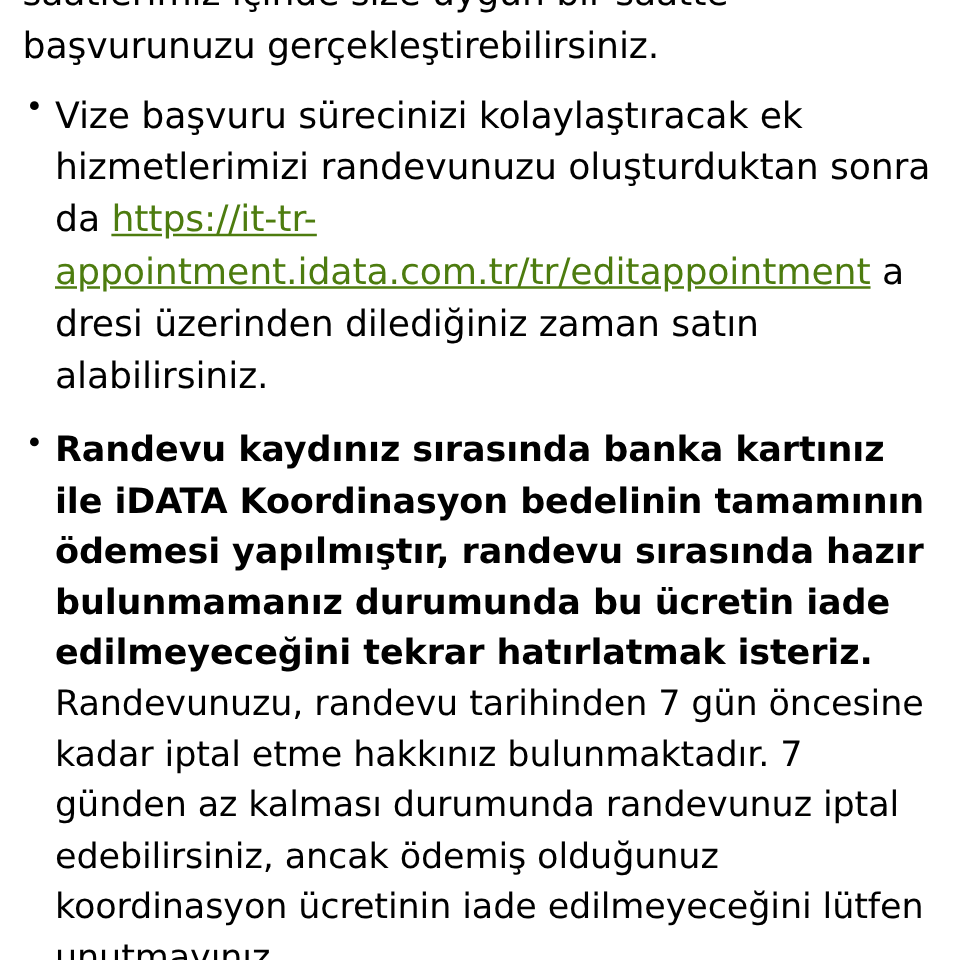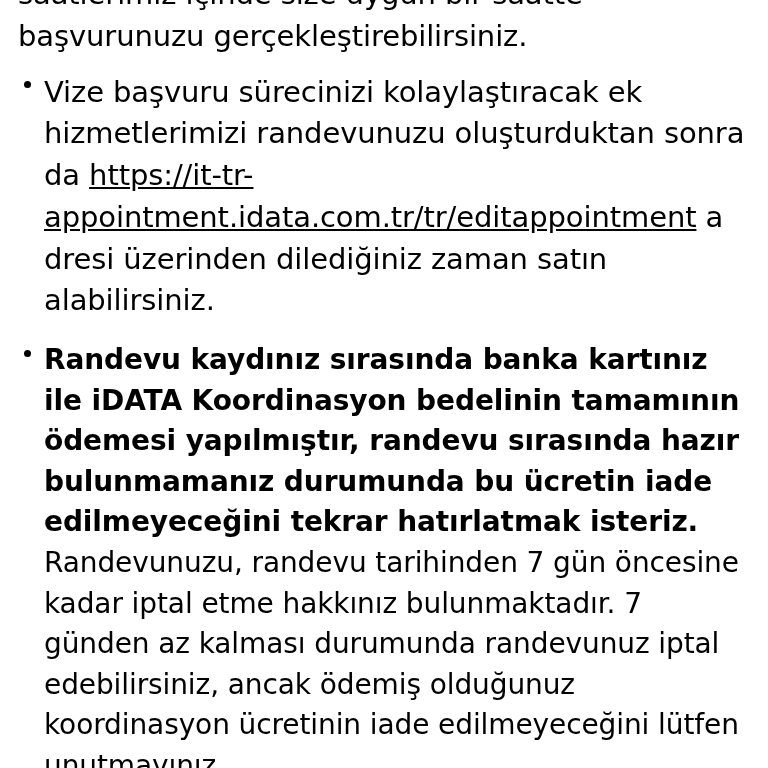--- a/index.html
+++ b/index.html
@@ -50,21 +50,21 @@
     margin-top: -26px;
   }
   .para.bold-lead {
     font-size: 28px;
     line-height: 1.45;
   }
   .b {
     font-weight: bold;
   }
   .link {
-    color: #000000;
+    color: #4d7c0f;
     text-decoration: underline;
     text-underline-offset: 2px;
   }
   .spacer-sm { height: 14px; }
   .spacer-md { height: 18px; }
 </style>
 </head>
 <body>
 
 <div class="page">

